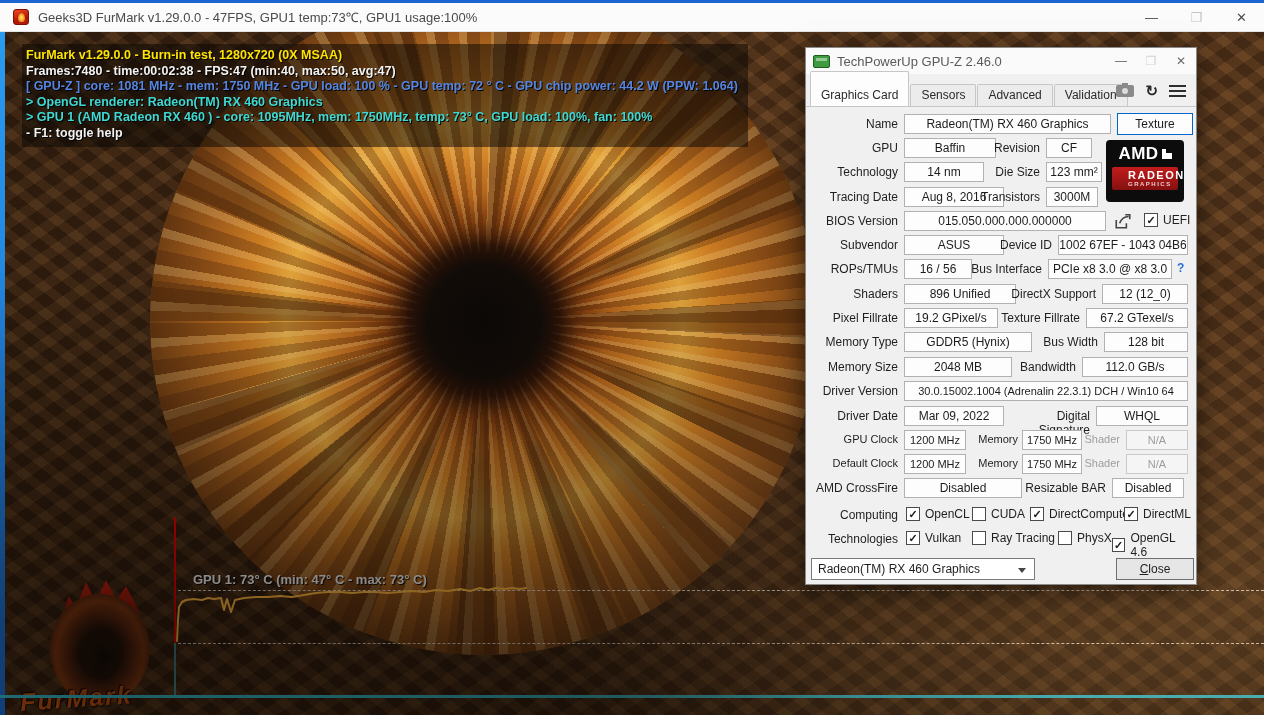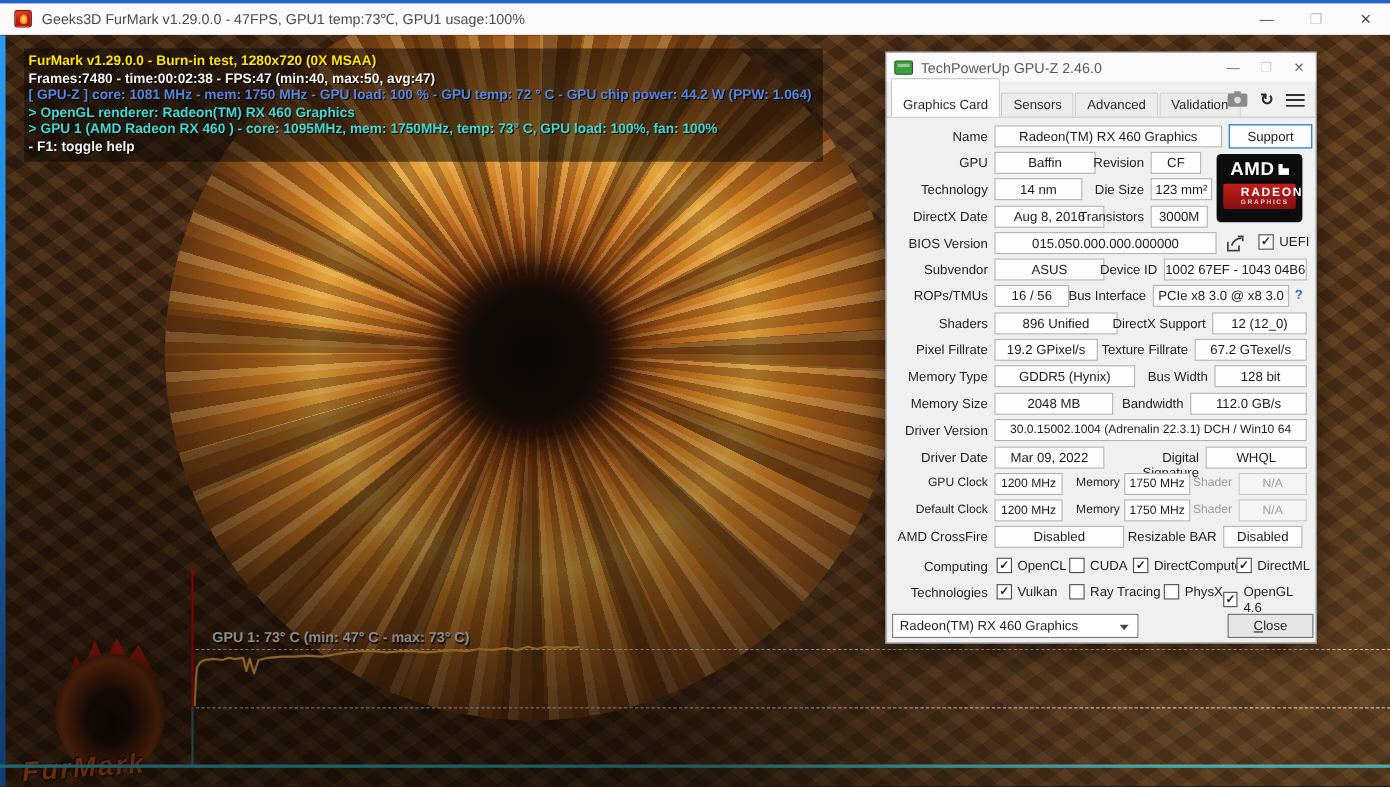--- a/index.html
+++ b/index.html
@@ -185,21 +185,21 @@
     <div class="gz-tabline"></div>
     <div class="gz-tab-icons">
       <span class="cam-icon"></span>
       <span class="refresh-icon">↻</span>
       <span class="menu-icon"></span>
     </div>
 
     <div class="frow" style="top:66px">
       <span class="flabel">Name</span>
       <span class="fbox" style="left:90px;width:207px">Radeon(TM) RX 460 Graphics</span>
-      <span class="lookup-btn" style="left:303px;width:76px">Support</span>
+      <span class="lookup-btn" style="left:303px;width:76px">Texture</span>
     </div>
 
     <div class="frow" style="top:90px">
       <span class="flabel">GPU</span>
       <span class="fbox" style="left:90px;width:92px">Baffin</span>
       <span class="flabel" style="left:140px;width:86px">Revision</span>
       <span class="fbox" style="left:232px;width:46px">CF</span>
     </div>
 
     <div class="amd-logo">
@@ -214,21 +214,21 @@
     </div>
 
     <div class="frow" style="top:114px">
       <span class="flabel">Technology</span>
       <span class="fbox" style="left:90px;width:80px">14 nm</span>
       <span class="flabel" style="left:150px;width:76px">Die Size</span>
       <span class="fbox" style="left:232px;width:56px">123 mm²</span>
     </div>
 
     <div class="frow" style="top:139px">
-      <span class="flabel">DirectX Date</span>
+      <span class="flabel">Tracing Date</span>
       <span class="fbox" style="left:90px;width:100px">Aug 8, 2016</span>
       <span class="flabel" style="left:150px;width:76px">Transistors</span>
       <span class="fbox" style="left:232px;width:52px">3000M</span>
     </div>
 
     <div class="frow" style="top:163px">
       <span class="flabel">BIOS Version</span>
       <span class="fbox" style="left:90px;width:202px">015.050.000.000.000000</span>
       <span class="share-icon" style="left:300px">
         <svg width="18" height="18" viewBox="0 0 16 16">

